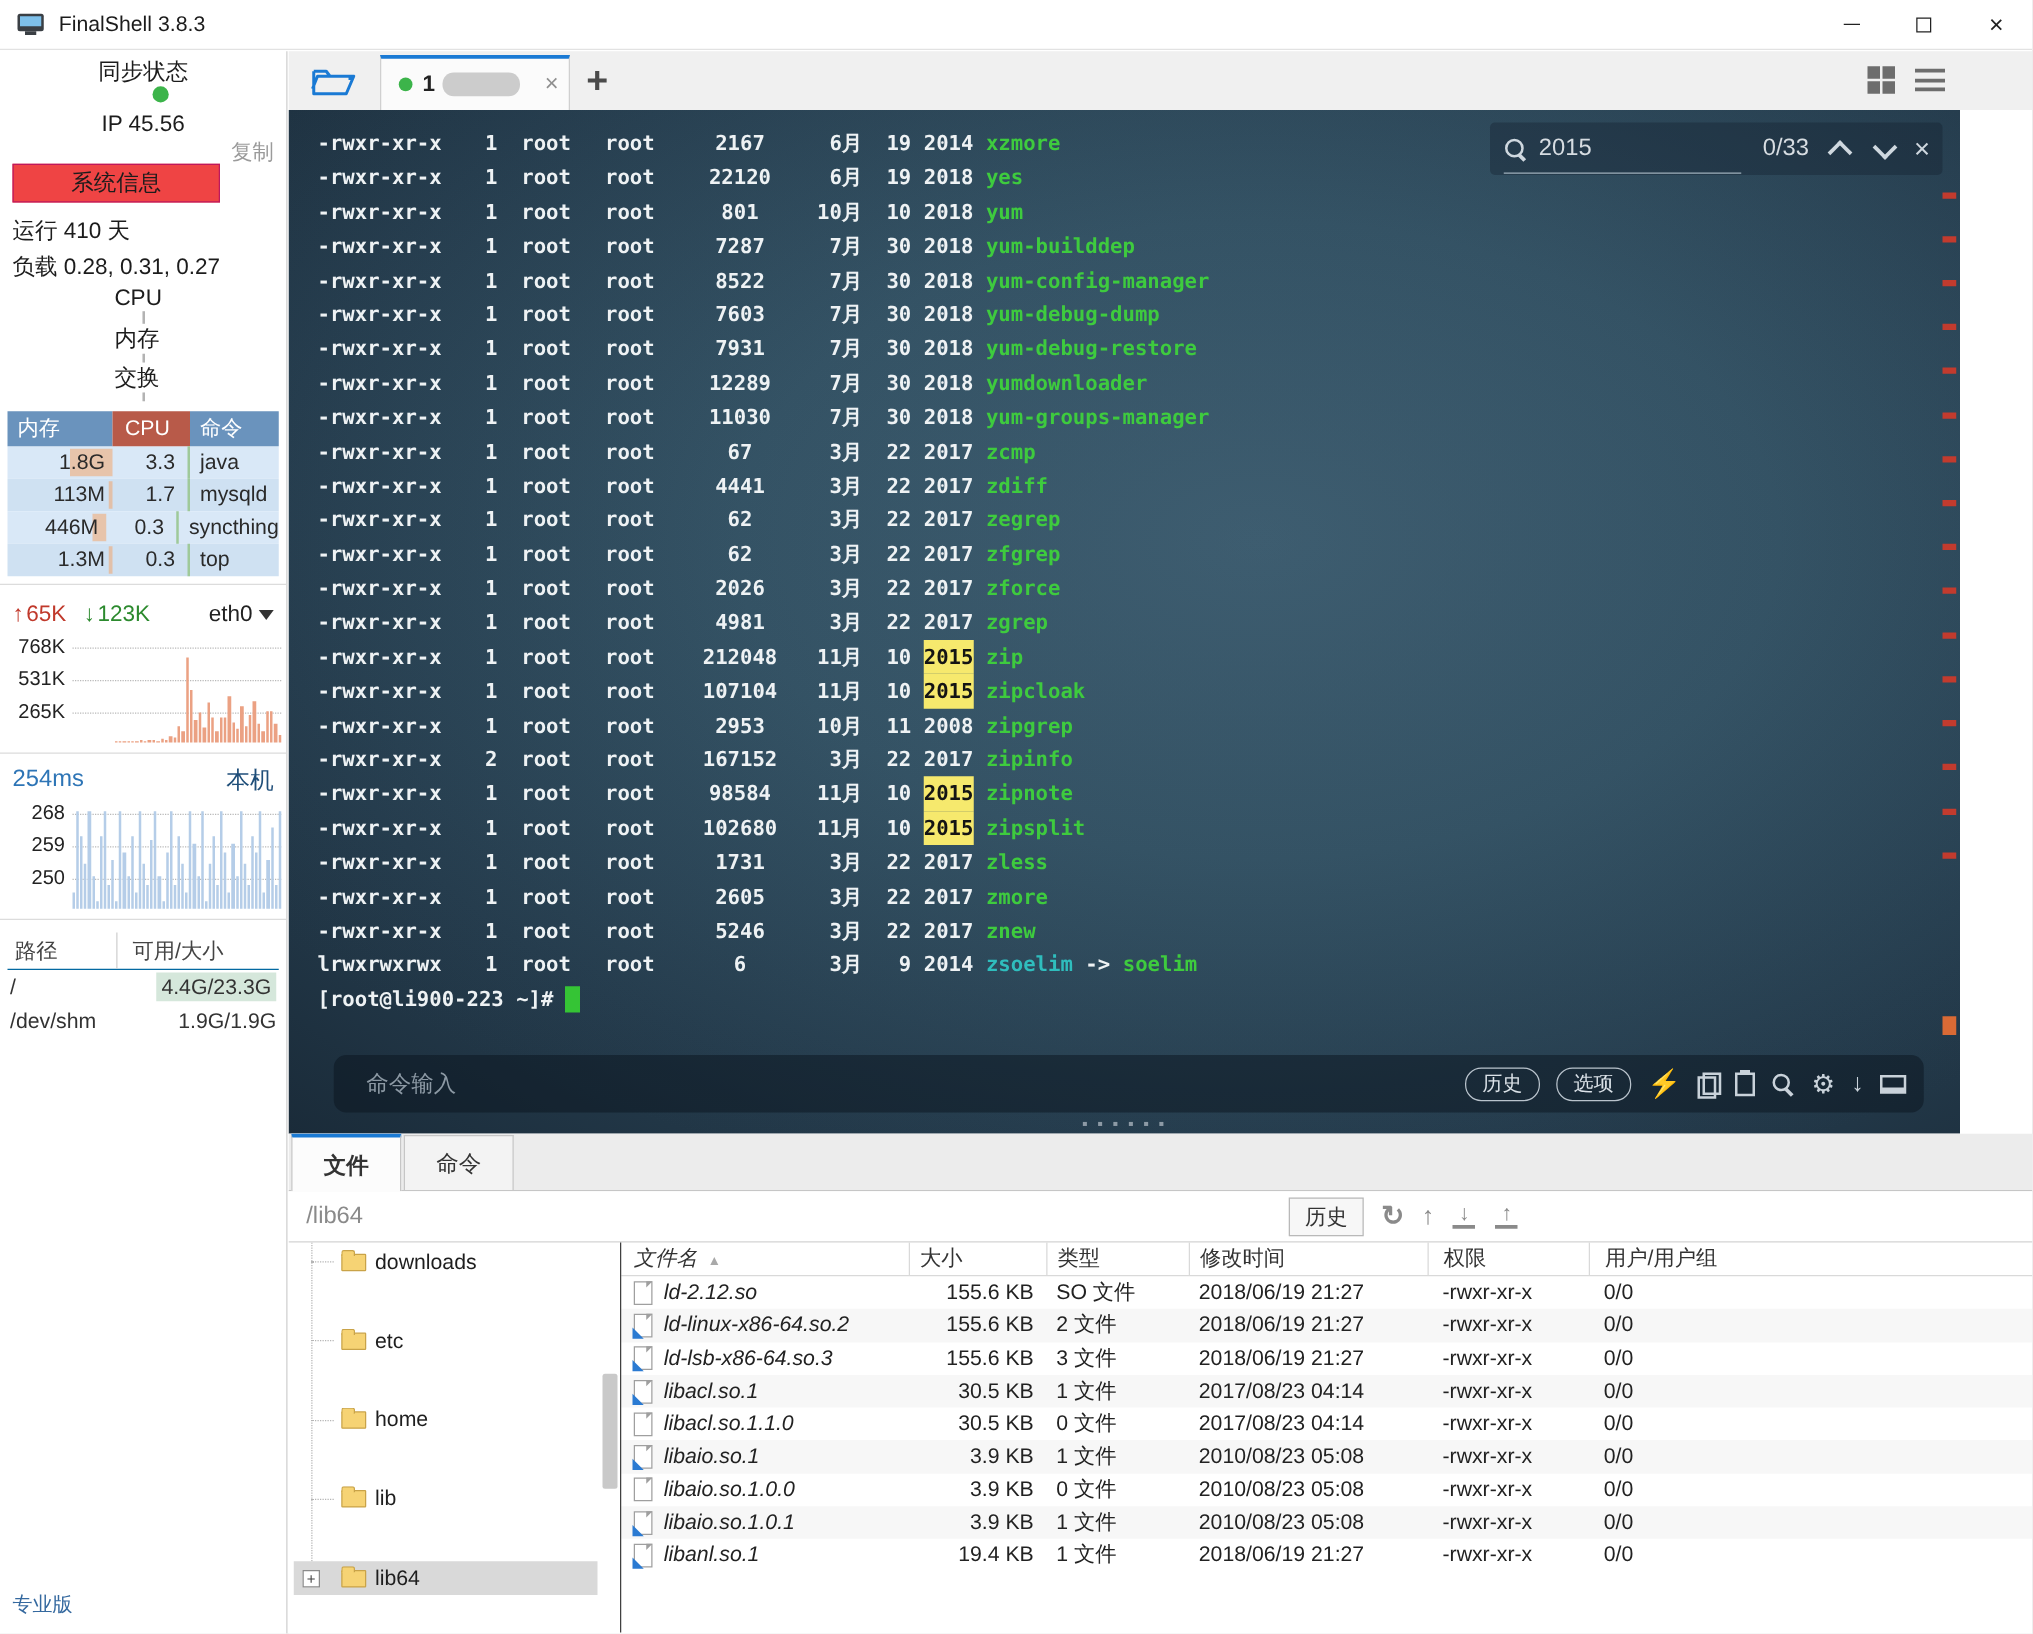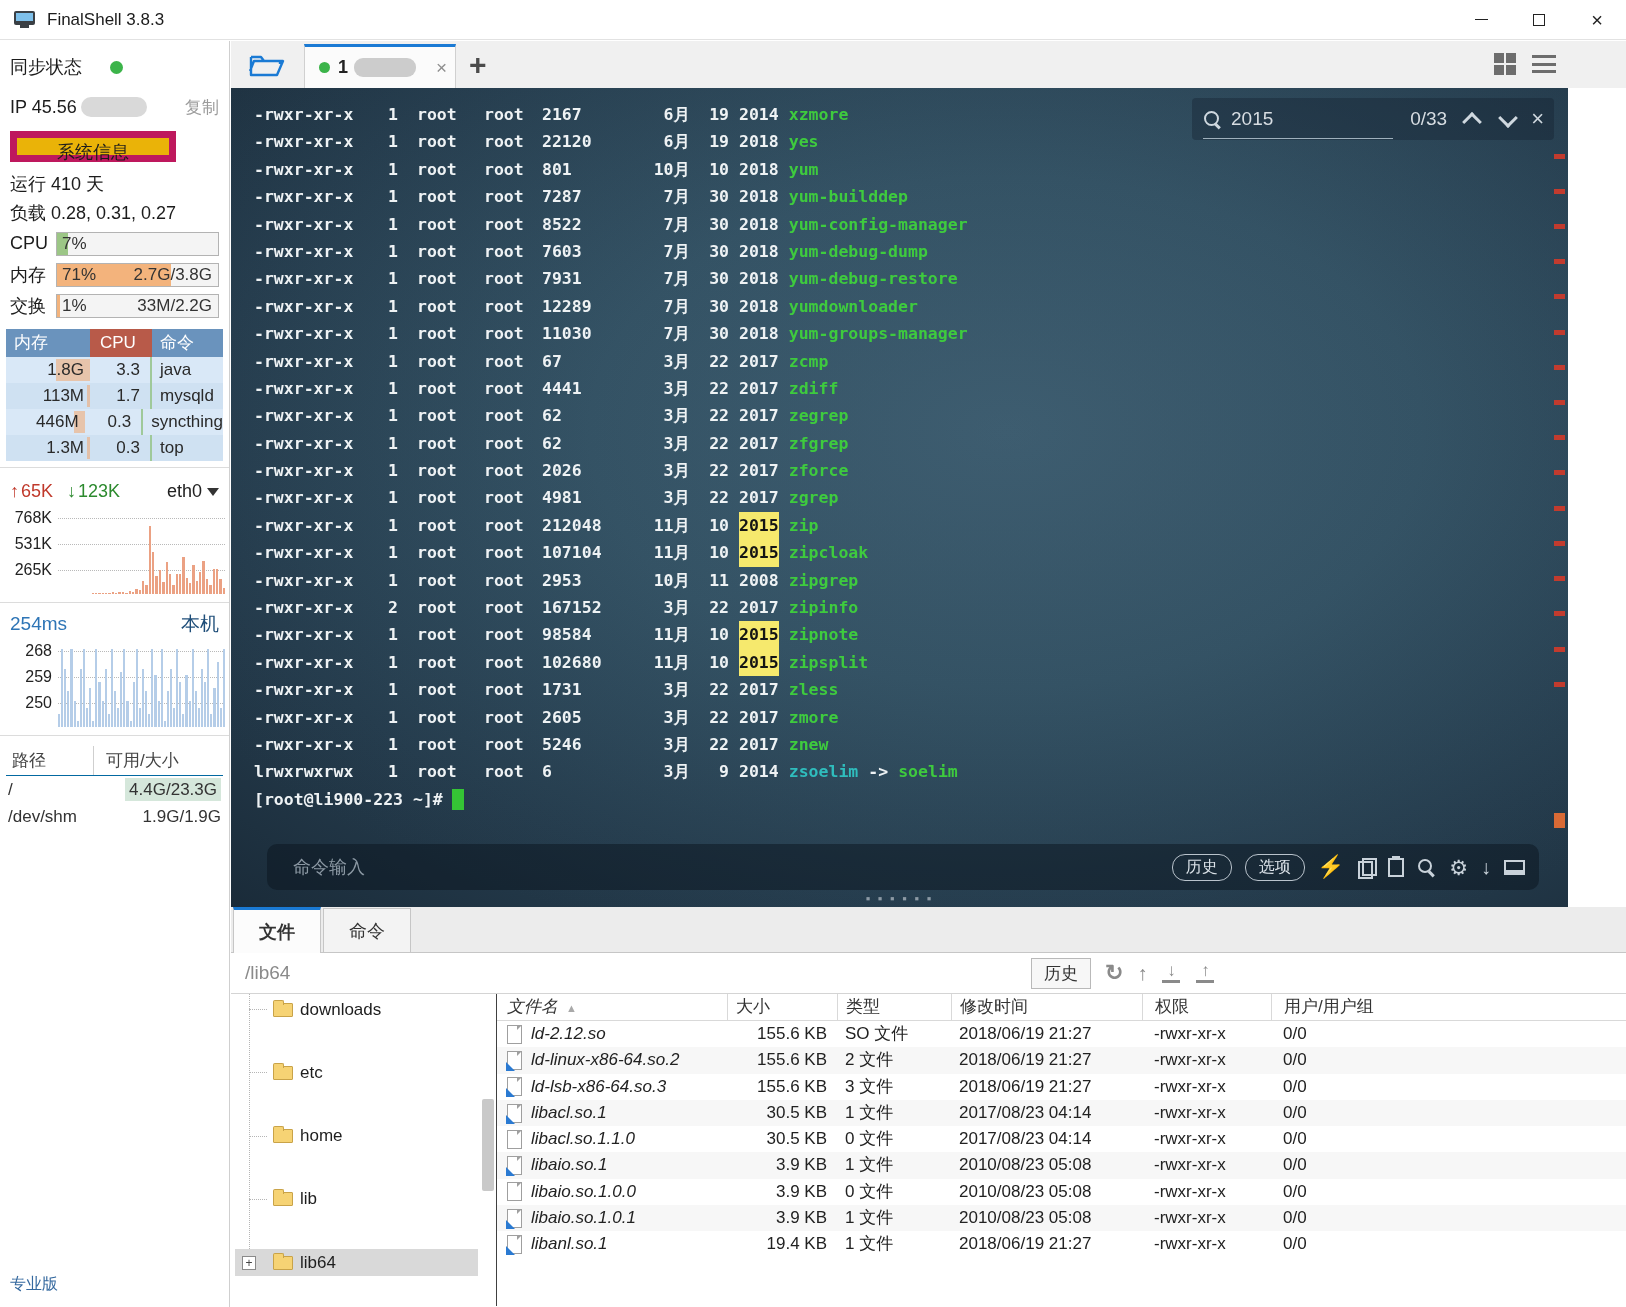--- a/index.html
+++ b/index.html
@@ -15,27 +15,27 @@
   .app-icon .base { position:absolute; left:6px; top:14px; width:9px; height:3px; background:#3a3f44; }
   .app-title { margin-left:9px; font-size:17px; color:#1b1b1b; }
   .win-btns { margin-left:auto; display:flex; }
   .win-btn { width:58px; height:40px; display:flex; align-items:center; justify-content:center; color:#222; cursor:default; }
   .ic-min { width:13px; height:1.5px; background:#222; }
   .ic-max { width:12px; height:12px; border:1.5px solid #222; }
   .ic-close { font-size:20px; line-height:1; color:#222; }
 
   
   .sidebar { position:absolute; left:0; top:41px; width:230px; height:1266px; background:#fff; border-right:1px solid #cfcfcf; font-size:18px; color:#1c1c1c; }
-  .sb-row { padding:0 10px; }
+  .sb-row { padding:0 10px;flex-direction:column; }
   .sync-row { display:flex; align-items:center; height:44px; margin-top:4px; }
   .sync-dot { width:13px; height:13px; border-radius:50%; background:#3cb44a; margin-left:28px; }
   .ip-row { display:flex; align-items:center; height:36px; }
   .redact { display:inline-block; width:66px; height:20px; background:#d9d9d9; border-radius:10px; margin-left:4px; }
   .copy-link { margin-left:auto; color:#9b9b9b; font-size:17px; }
-  .sysinfo-btn { display:block; width:166px; height:31px; margin:6px 10px 8px 10px; background:#eab308; border:7px solid #be185d; font-size:18px; color:#1c1c1c; text-align:center; line-height:29px; }
+  .sysinfo-btn { display:block; width:166px; height:31px; margin:6px 10px 8px 10px; background:#ef4444; border:1px solid #be185d; font-size:18px; color:#1c1c1c; text-align:center; line-height:29px; }
   .plain-row { height:29px; line-height:29px; }
   .gauge-row { display:flex; align-items:center; height:31px; }
   .gauge-row .glabel { width:46px; }
   .gauge { position:relative; flex:1; height:24px; border:1px solid #b3b3b3; background:#f4f4f4; overflow:hidden; }
   .gauge .fill { position:absolute; left:0; top:0; bottom:0; }
   .gauge .gtxt { position:absolute; left:5px; top:0; line-height:22px; font-size:17px; color:#333; }
   .gauge .gdetail { position:absolute; right:6px; top:0; line-height:22px; font-size:17px; color:#333; }
   .sep { border-top:1px solid #dcdcdc; margin:6px 0 0 0; }
 
   
@@ -103,21 +103,21 @@
   .terminal { position:absolute; left:0; top:47px; width:1337px; height:819px;
     background: radial-gradient(ellipse 1000px 560px at 58% 40%, #40617426 , transparent),
                 radial-gradient(ellipse at 58% 42%, #3d5c6f 0%, #335163 38%, #253c4d 72%, #1a2b39 100%);
     overflow:hidden; }
   .term-lines { position:absolute; left:23px; top:13px; right:90px; font-family:"DejaVu Sans Mono", monospace; font-size:16.5px; font-weight:bold; color:#eef2f4; }
   .t-line { display:flex; height:27.4px; line-height:27.4px; white-space:pre; }
   .c-perms { width:104px; }
   .c-links { width:40px; text-align:right; }
   .c-owner { width:78px; padding-left:19px; }
   .c-group { width:66px; padding-left:8px; }
-  .c-size  { width:100px; text-align:left; }
+  .c-size  { width:100px; text-align:center; }
   .c-month { width:48px; text-align:right; }
   .c-day   { width:39px; text-align:right; }
   .c-year  { margin-left:10px; }
   .c-year.hl { background:#f6e96d; color:#141414; }
   .c-name  { margin-left:10px; }
   .c-arrow { margin-left:10px; }
   .c-target{ margin-left:10px; }
   .green { color:#3ecb3e; }
   .cyan  { color:#2fbdbd; }
   .prompt-line { display:flex; align-items:center; height:27.4px; }

